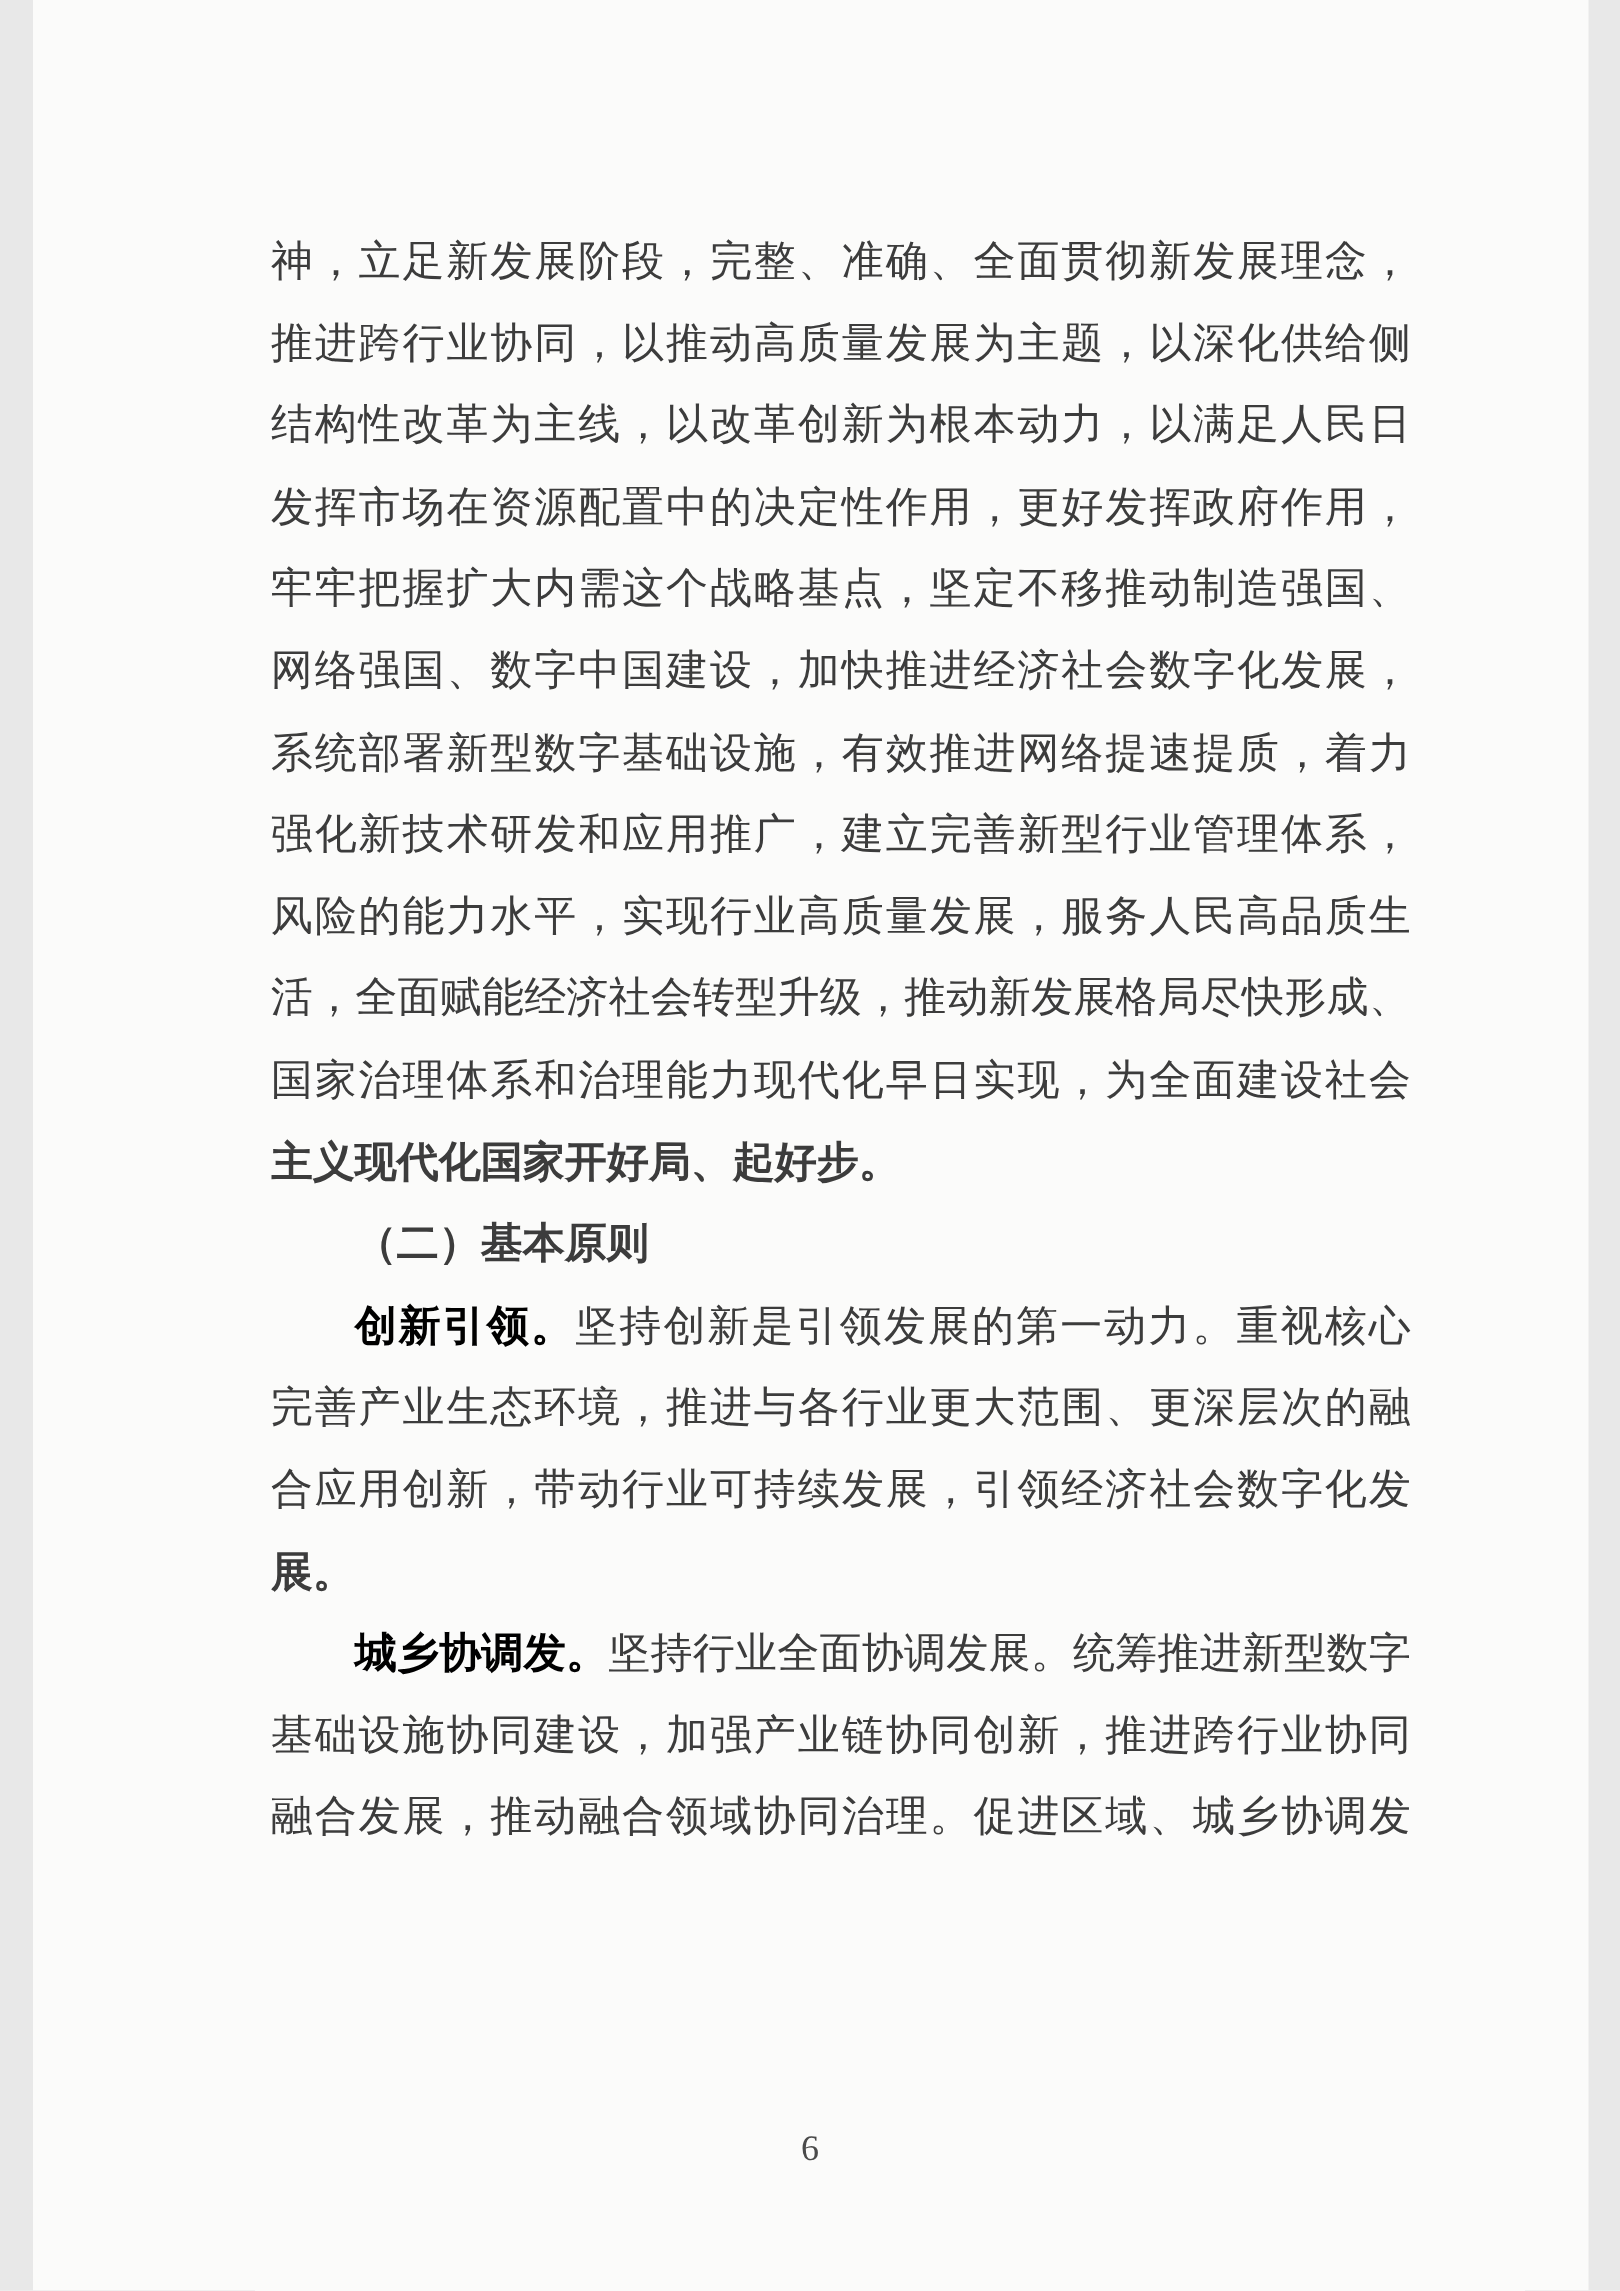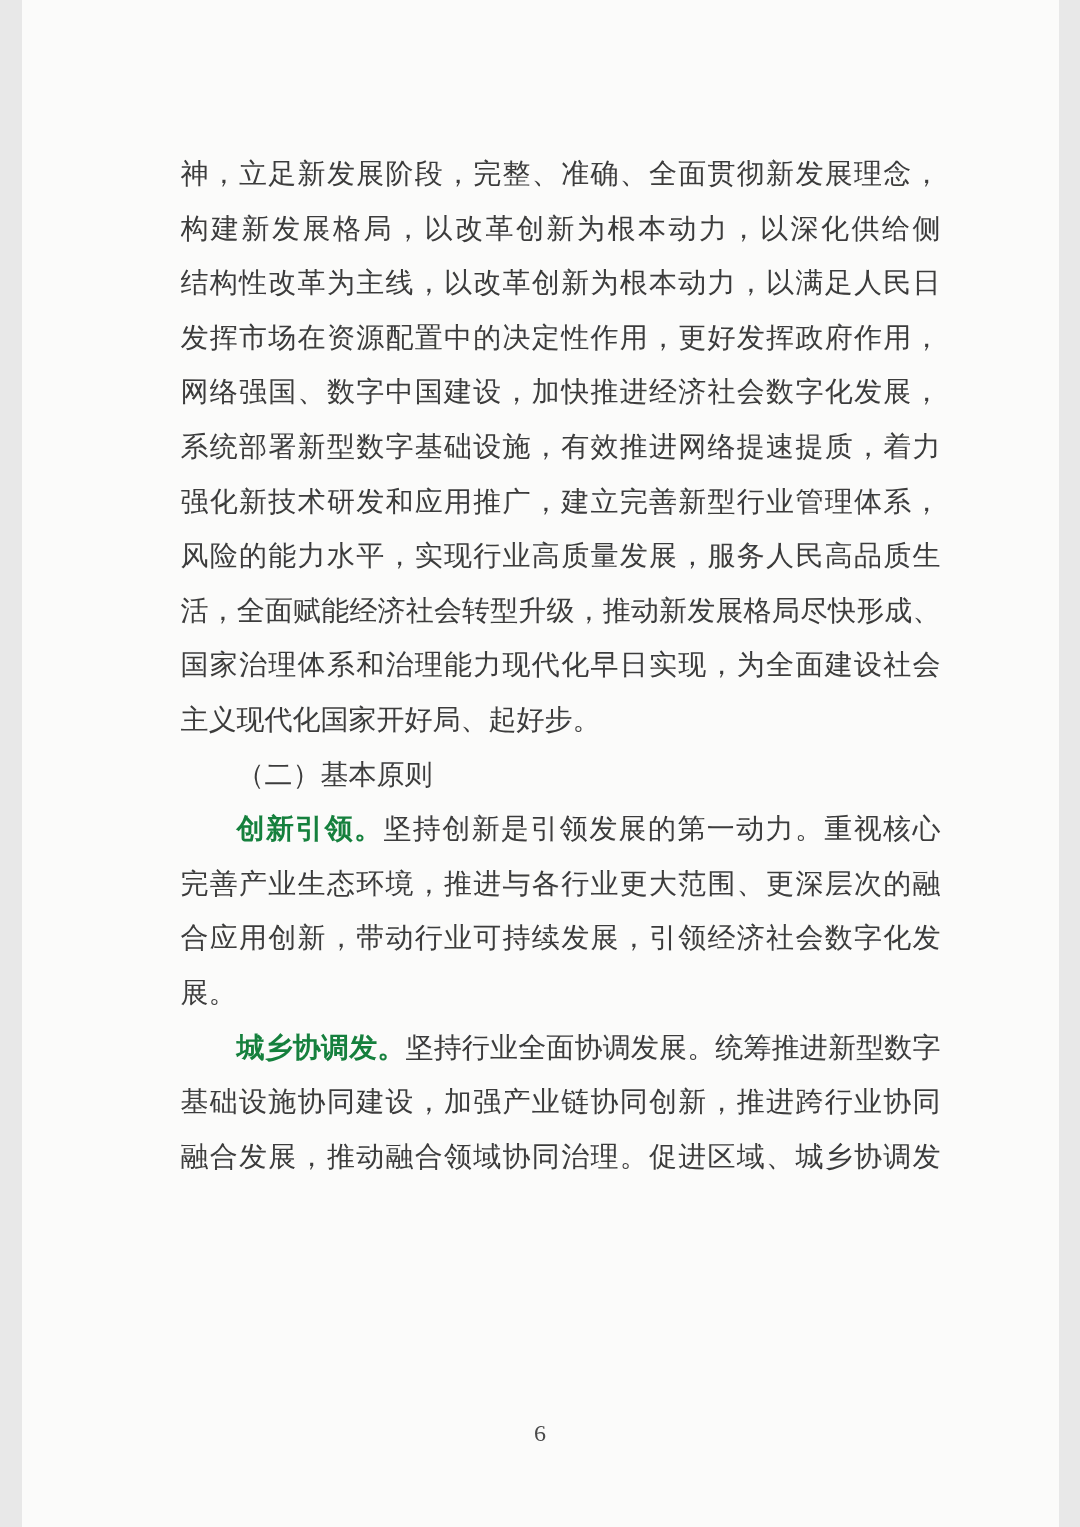--- a/index.html
+++ b/index.html
@@ -29,50 +29,52 @@
     color: #3c3c3c;
     text-align: justify;
     text-align-last: justify;
     text-justify: inter-character;
     white-space: normal;
     overflow: hidden;
   }
   .line.short {
     text-align: center;
     text-align-last: left;
+    font-weight: bold;
   }
   .line.indent {
     text-indent: 2em;
   }
   .b {
     font-weight: 700;
-    color: #15803d;
+    color: #000000;
     font-family: Liberation Sans, sans-serif;
     margin-top: 36px;
   }
   .pagenum {
     position: absolute;
     left: 0;
     right: 0;
     top: 1420px;
     text-align: center;
     font-size: 24px;
     color: #4a4a4a;
     font-family: "Liberation Serif", "DejaVu Serif", serif;
   }
 </style>
 </head>
 <body>
 
 <div class="page">
   <div class="text-block">
     <div class="line"><span class="b"></span><span>神，立足新发展阶段，完整、准确、全面贯彻新发展理念，</span></div>
-    <div class="line"><span class="b"></span><span>构建新发展格局，以改革创新为根本动力，以深化供给侧</span></div>
+    <div class="line"><span class="b"></span><span>推进跨行业协同，以推动高质量发展为主题，以深化供给侧</span></div>
     <div class="line"><span class="b"></span><span>结构性改革为主线，以改革创新为根本动力，以满足人民日</span></div>
     <div class="line"><span class="b"></span><span>发挥市场在资源配置中的决定性作用，更好发挥政府作用，</span></div>
+    <div class="line"><span class="b"></span><span>牢牢把握扩大内需这个战略基点，坚定不移推动制造强国、</span></div>
     <div class="line"><span class="b"></span><span>网络强国、数字中国建设，加快推进经济社会数字化发展，</span></div>
     <div class="line"><span class="b"></span><span>系统部署新型数字基础设施，有效推进网络提速提质，着力</span></div>
     <div class="line"><span class="b"></span><span>强化新技术研发和应用推广，建立完善新型行业管理体系，</span></div>
     <div class="line"><span class="b"></span><span>风险的能力水平，实现行业高质量发展，服务人民高品质生</span></div>
     <div class="line"><span class="b"></span><span>活，全面赋能经济社会转型升级，推动新发展格局尽快形成、</span></div>
     <div class="line"><span class="b"></span><span>国家治理体系和治理能力现代化早日实现，为全面建设社会</span></div>
     <div class="line short"><span class="b"></span><span>主义现代化国家开好局、起好步。</span></div>
     <div class="line short indent"><span class="b"></span><span>（二）基本原则</span></div>
     <div class="line indent"><span class="b">创新引领。</span><span>坚持创新是引领发展的第一动力。重视核心</span></div>
     <div class="line"><span class="b"></span><span>完善产业生态环境，推进与各行业更大范围、更深层次的融</span></div>

